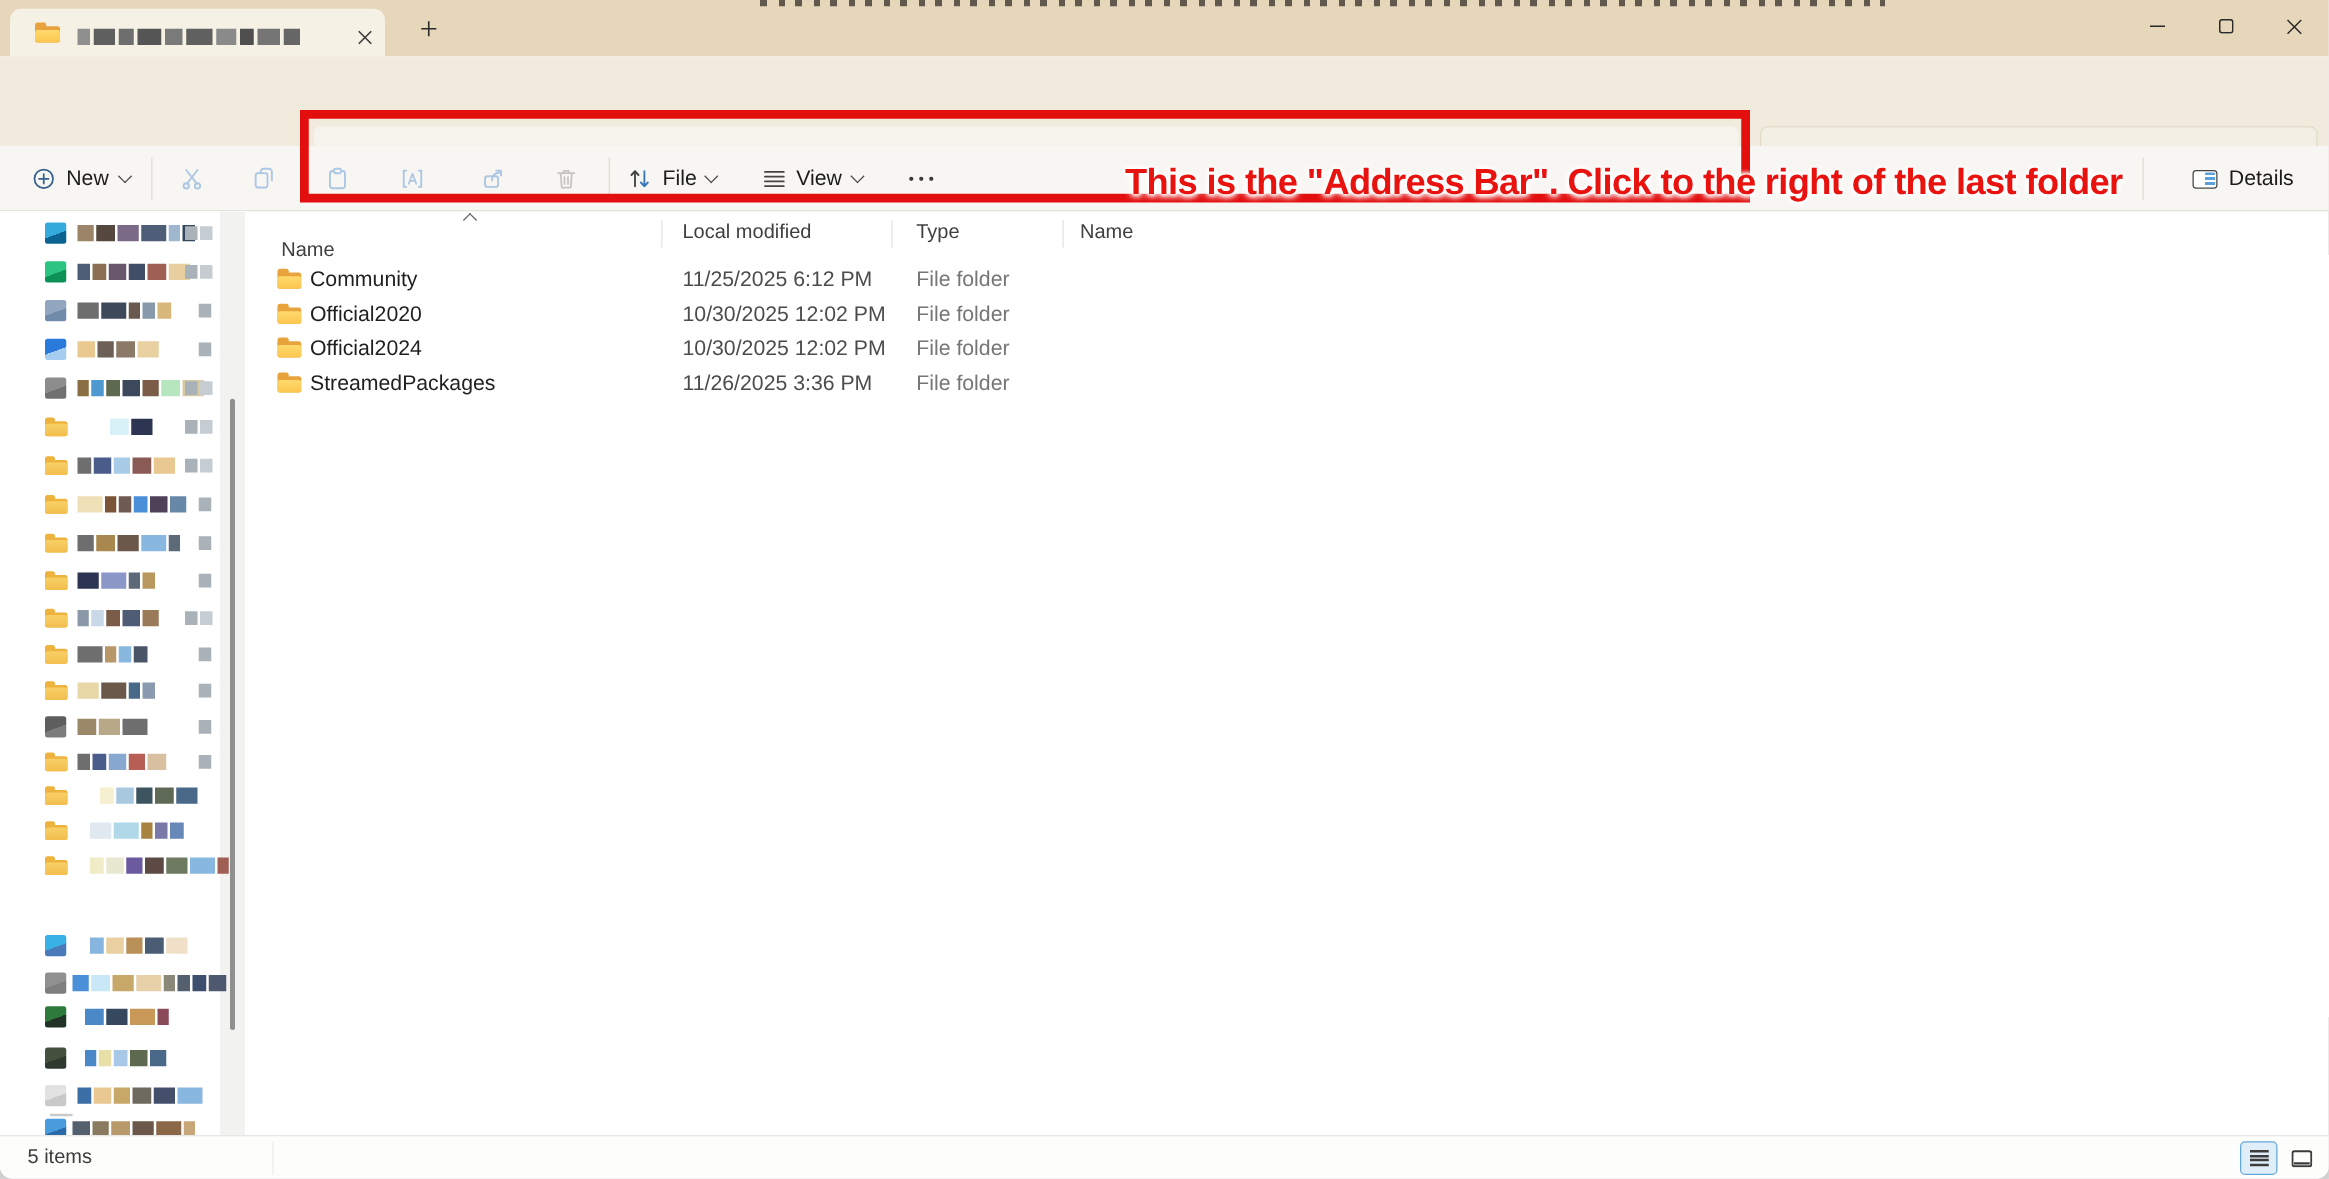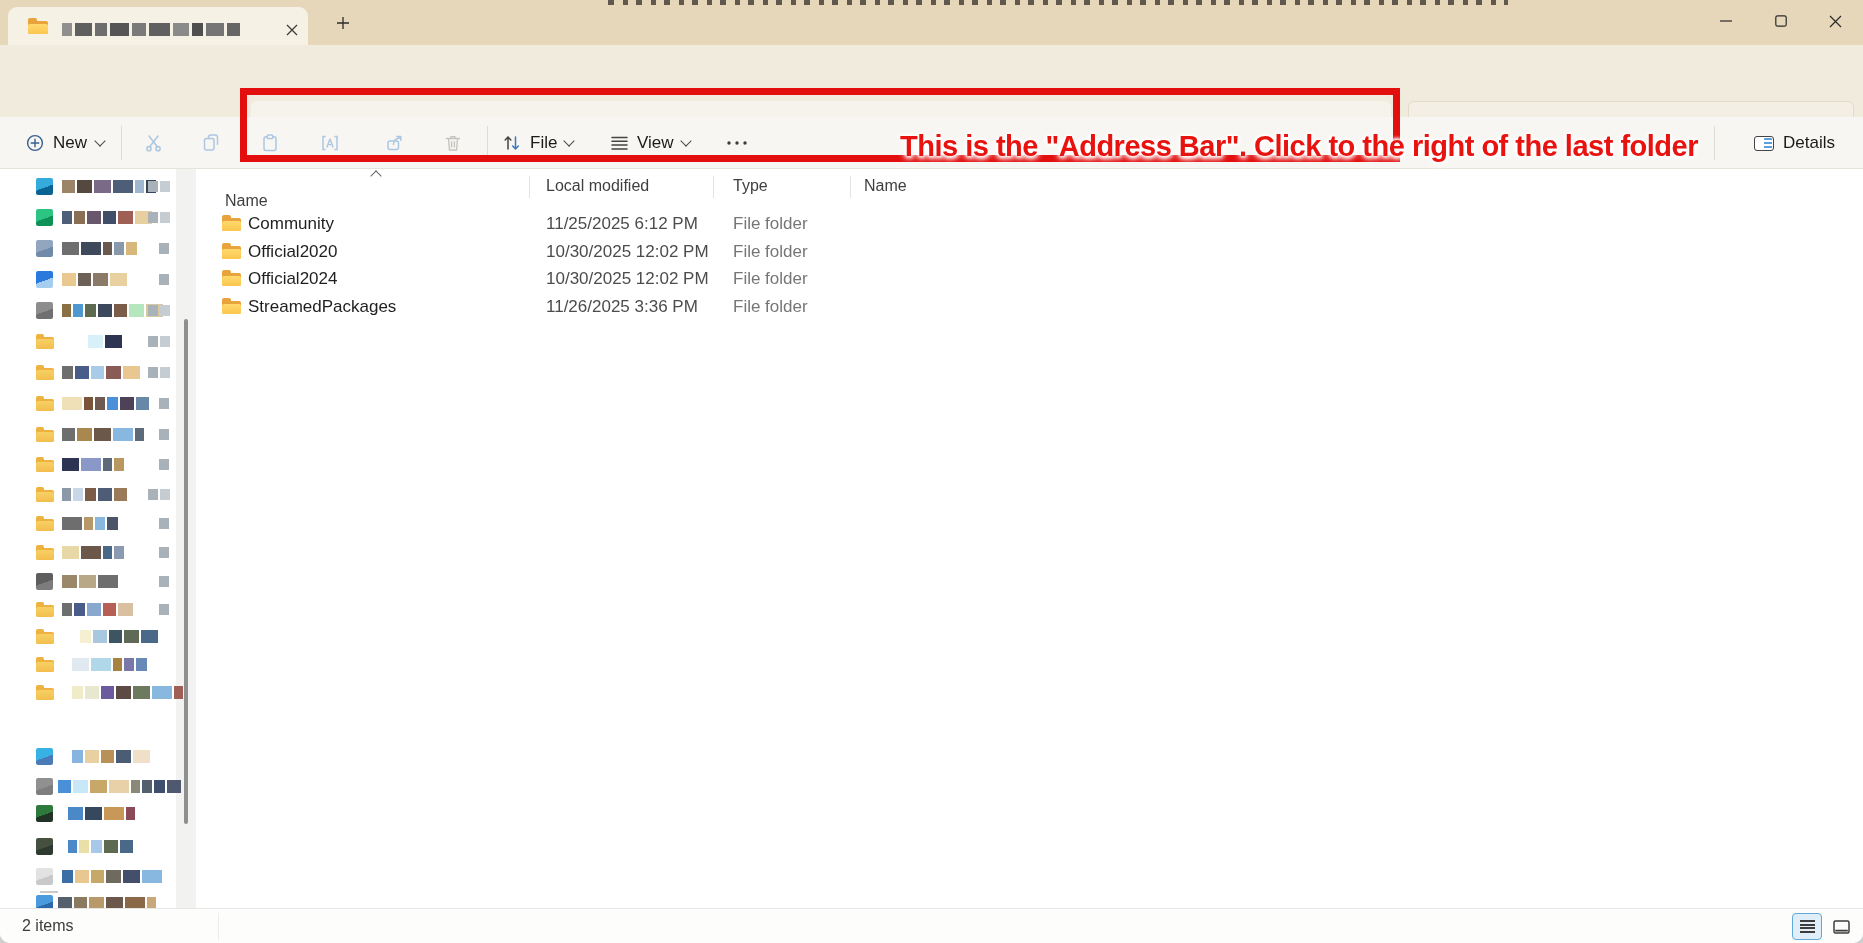--- a/index.html
+++ b/index.html
@@ -698,21 +698,21 @@
             <div class="front" style="width:19px"></div>
           </div>
         </div>
         <span class="fname">StreamedPackages</span>
         <span class="fdate">11/26/2025 3:36 PM</span>
         <span class="ftype">File folder</span>
       </div>
     </div>
 
   <div class="statusbar">
-    <span class="status-items">2 items</span>
+    <span class="status-items">5 items</span>
     <span class="status-sep"></span>
     <div class="view-toggle toggle-details">
       <div class="hamburger">
           <i></i>
           <i></i>
           <i></i>
           <i></i>
         </div>
     </div>
     <div class="view-toggle toggle-content">

